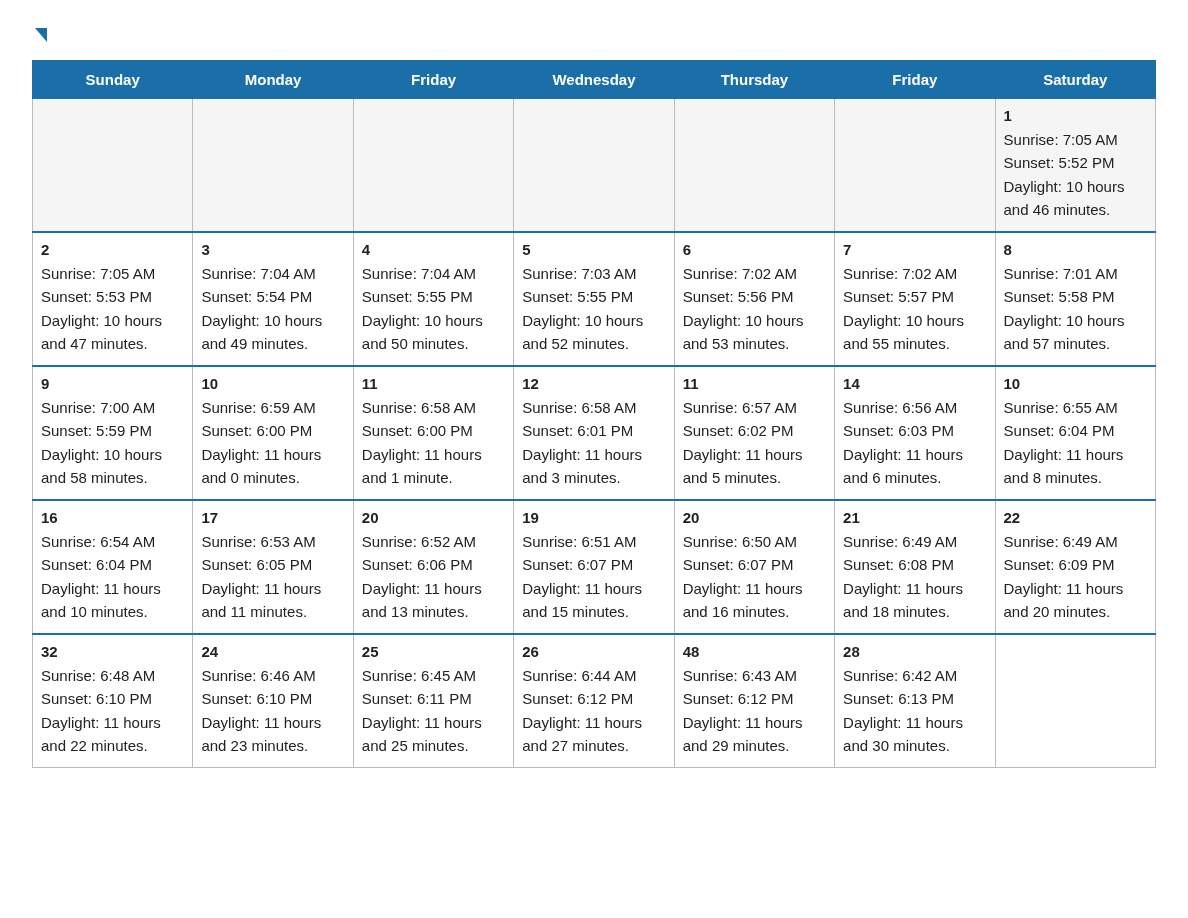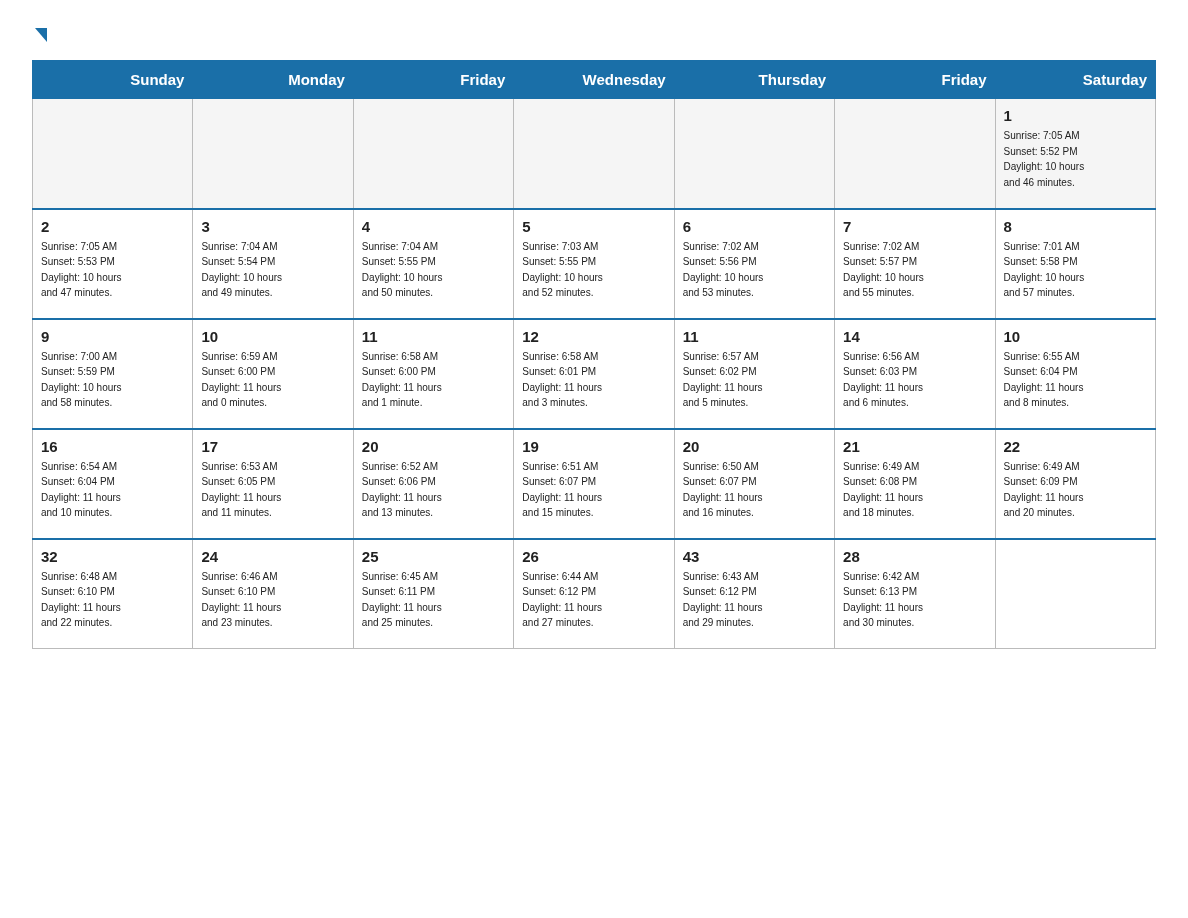--- a/index.html
+++ b/index.html
@@ -63,21 +63,21 @@
       width: 100%;
       border-collapse: collapse;
       border: 1px solid #aaa;
     }
     .calendar th {
       background-color: #1a6fa8;
       color: #fff;
       font-size: 15px;
       font-weight: bold;
       padding: 10px 8px;
-      text-align: right;
+      text-align: center;
       border: 1px solid #1a6fa8;
     }
     .calendar td {
       vertical-align: top;
       padding: 8px 8px 10px 8px;
       border: 1px solid #bbb;
       width: calc(100% / 7);
       min-height: 110px;
       height: 110px;
       font-size: 13px;
@@ -88,21 +88,21 @@
       background: #f5f5f5;
     }
     .day-number {
       font-size: 15px;
       font-weight: bold;
       color: #222;
       margin-bottom: 4px;
       display: block;
     }
     .day-info {
-      font-size: 10px;
+      font-size: 15px;
       color: #222;
       line-height: 1.55;
     }
     .empty-cell {
       background: #f5f5f5;
     }
     .calendar tbody tr td {
       border-top: 2px solid #1a6fa8;
     }
     .calendar tbody tr:first-child td {
@@ -252,21 +252,21 @@
         </td>
         <td>
           <span class="day-number">25</span>
           <div class="day-info">Sunrise: 6:45 AM<br>Sunset: 6:11 PM<br>Daylight: 11 hours<br>and 25 minutes.</div>
         </td>
         <td>
           <span class="day-number">26</span>
           <div class="day-info">Sunrise: 6:44 AM<br>Sunset: 6:12 PM<br>Daylight: 11 hours<br>and 27 minutes.</div>
         </td>
         <td>
-          <span class="day-number">43</span>
+          <span class="day-number">48</span>
           <div class="day-info">Sunrise: 6:43 AM<br>Sunset: 6:12 PM<br>Daylight: 11 hours<br>and 29 minutes.</div>
         </td>
         <td>
           <span class="day-number">28</span>
           <div class="day-info">Sunrise: 6:42 AM<br>Sunset: 6:13 PM<br>Daylight: 11 hours<br>and 30 minutes.</div>
         </td>
         <td class="empty-cell"></td>
       </tr>
     </tbody>
 </table>

